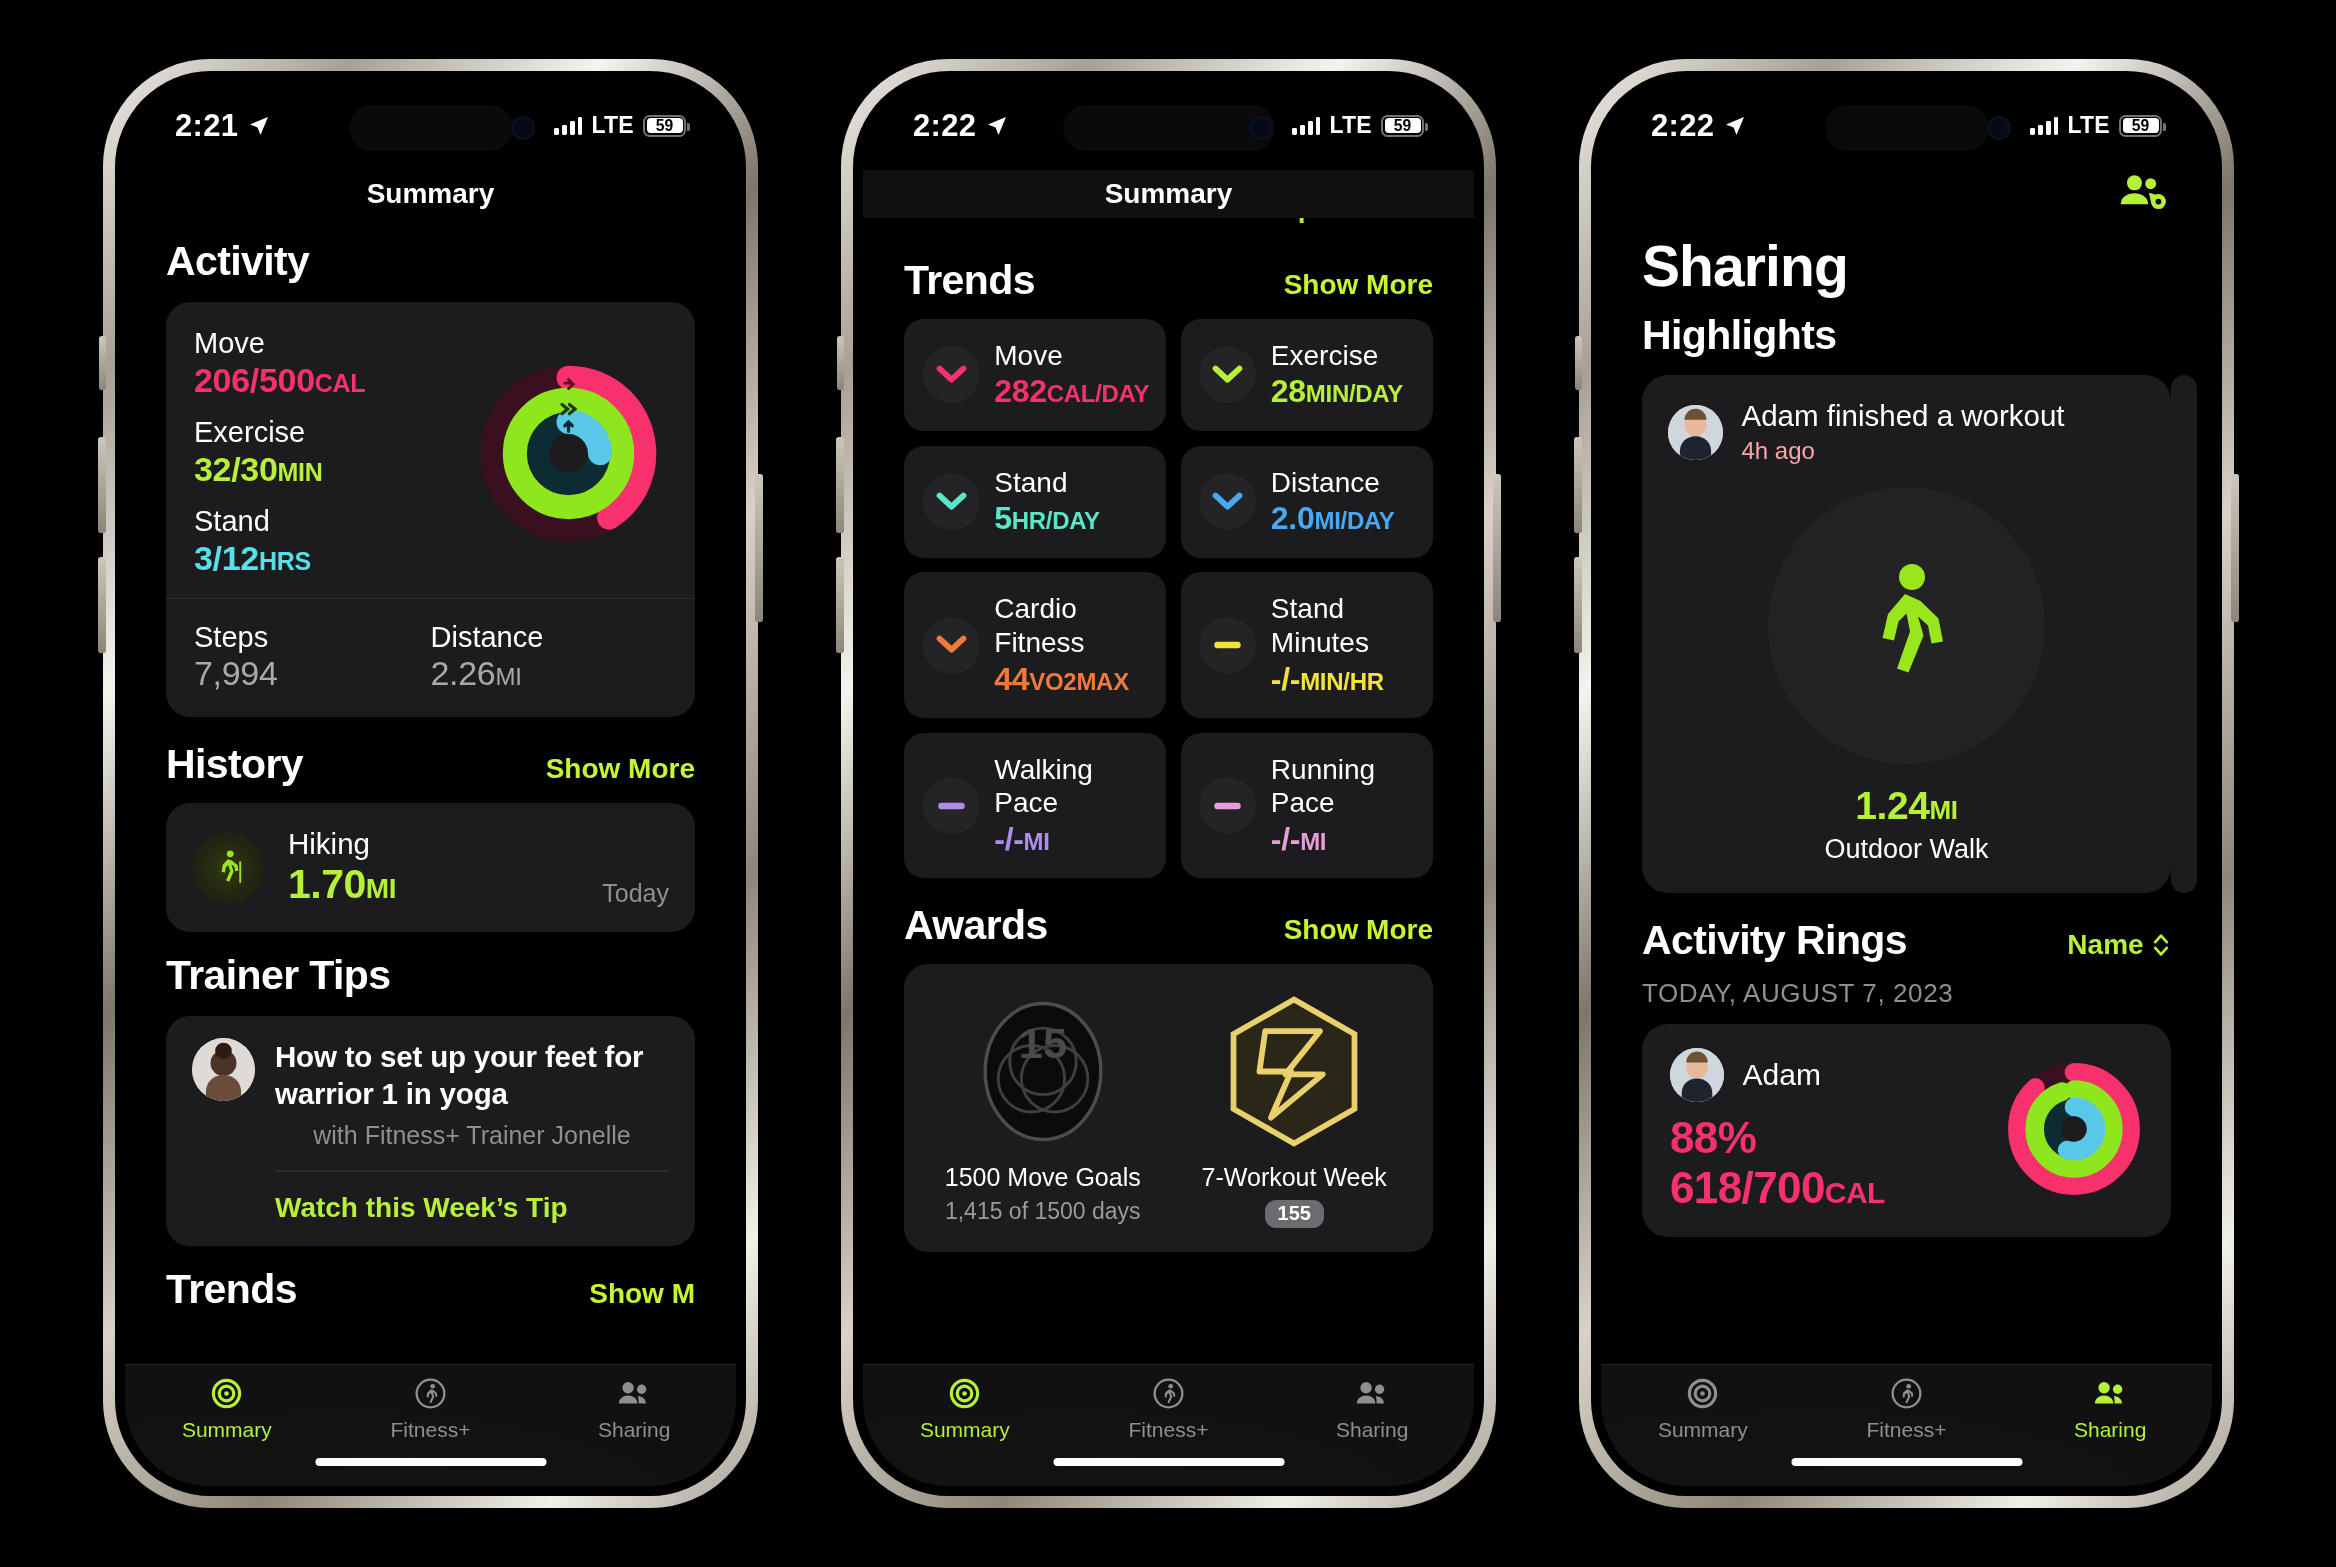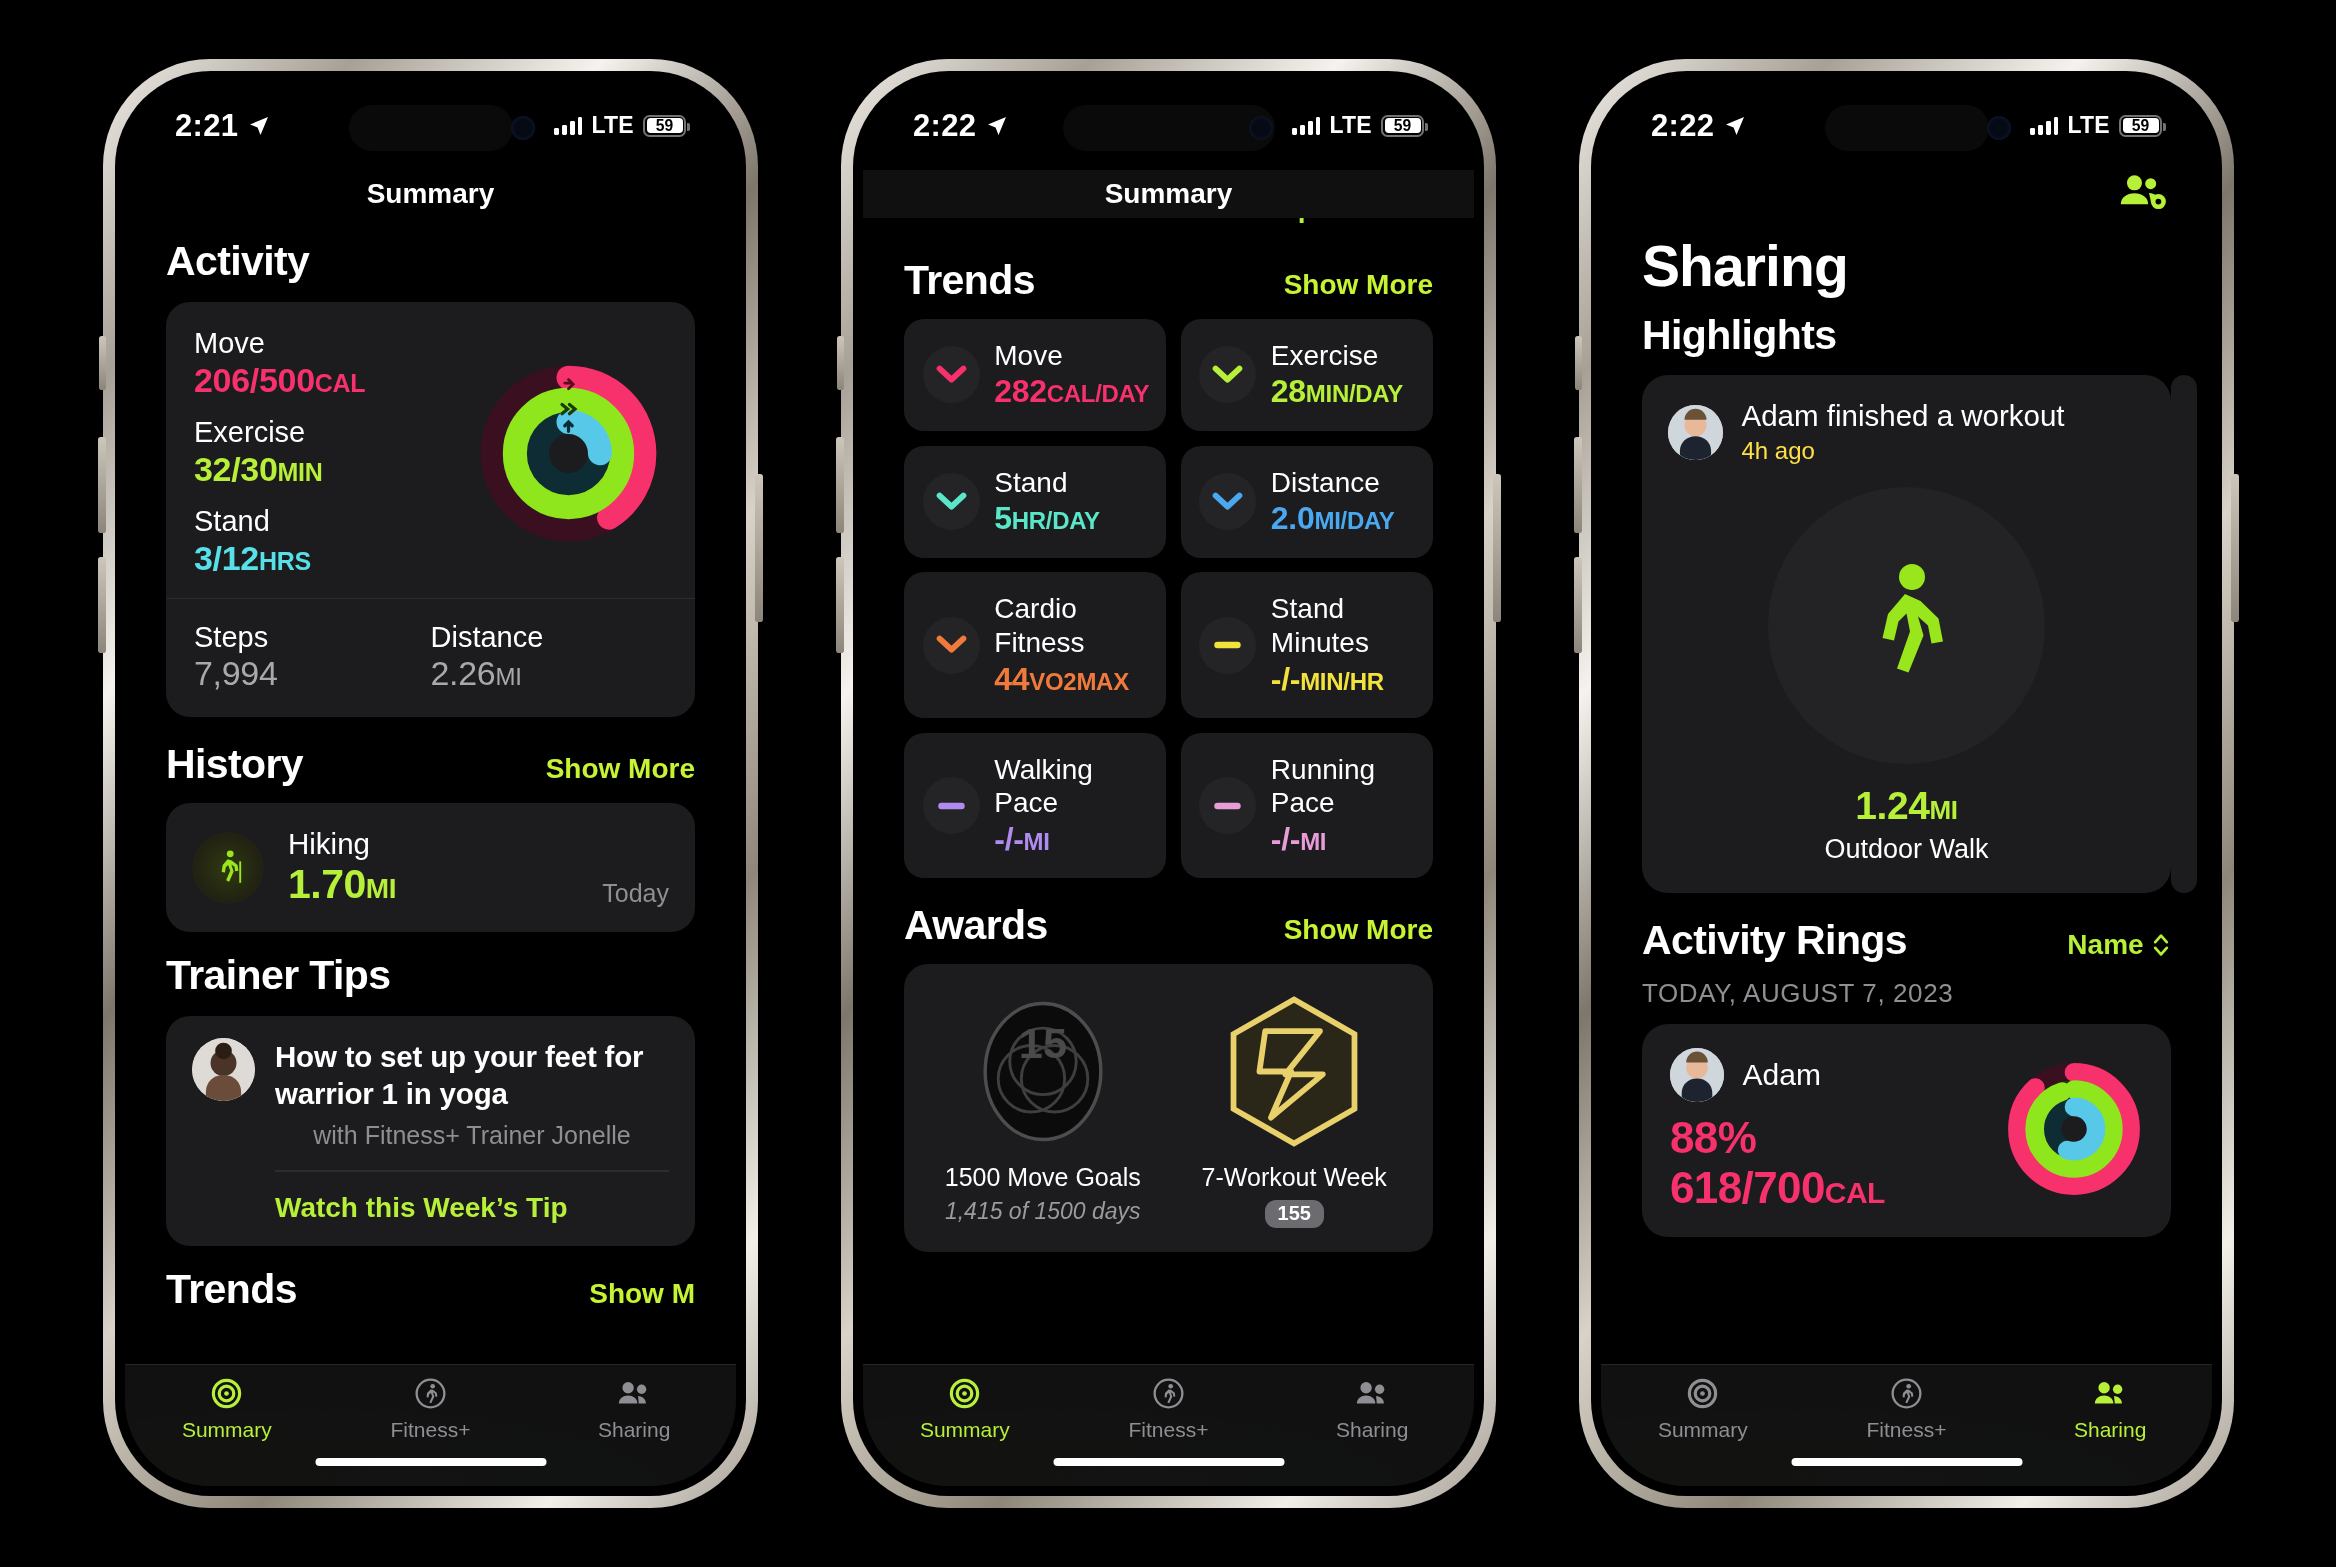--- a/index.html
+++ b/index.html
@@ -104,29 +104,29 @@
   .tcirc{ width:57px;height:57px;border-radius:50%;background:#242426;display:flex;align-items:center;justify-content:center;flex:0 0 auto;}
   .t-name{ font-size:28px; font-weight:500; line-height:1.2;}
   .t-val{ font-size:32px; font-weight:700; letter-spacing:-0.3px; line-height:1.2;}
   .t-val .u{ font-size:24px; font-weight:700; }
 
   
   .awards{ background:#1c1c1e; border-radius:24px; padding:26px 13px 24px; display:flex; }
   .award{ flex:1; text-align:center; }
   .aw-img{ height:162px; display:flex; align-items:center; justify-content:center; }
   .aw-name{ font-size:25px; font-weight:500; margin-top:11px; }
-  .aw-sub{ font-size:23px; color:#9a9a9f; margin-top:5.5px;font-style:italic; }
+  .aw-sub{ font-size:23px; color:#9a9a9f; margin-top:5.5px; }
   .aw-badge{ display:inline-block; margin-top:7.4px; background:#6b6b70; color:#fff; font-size:20px; font-weight:600; padding:2.8px 13px; border-radius:11px;}
 
   
   .highlight-card{ background:#1c1c1e; border-radius:26px; padding:24px 26px 28px; position:relative; }
   .hl-head{ display:flex; gap:18.5px; align-items:center; }
   .hl-av{ width:55px;height:55px;border-radius:50%;overflow:hidden;flex:0 0 auto;background:#ccc;position:relative;}
   .hl-title{ font-size:29.5px; font-weight:500; }
-  .hl-time{ font-size:24px; color:#fde047; margin-top:3.7px;}
+  .hl-time{ font-size:24px; color:#fca5a5; margin-top:3.7px;}
   .hl-body{ display:flex; flex-direction:column; align-items:center; margin-top:22px;}
   .hl-disc{ width:277px;height:277px;border-radius:50%;background:#232325;display:flex;align-items:center;justify-content:center;}
   .hl-dist{ font-size:39px; font-weight:700; color:#b6f038; margin-top:20px; letter-spacing:-0.4px;}
   .hl-dist .u{ font-size:26px; }
   .hl-type{ font-size:27px; color:#fff; margin-top:5.5px; }
   .peek{ position:absolute; right:-26px; top:0; bottom:0; width:26px; background:#1c1c1e; border-radius:13px; }
 
   .sort{ color:#b6f038; font-size:28px; font-weight:600; display:flex; align-items:center; gap:7.4px;}
   .daterow{ font-size:26px; color:#8e8e93; letter-spacing:0.6px; margin:9.2px 0 14.8px; }
   .friend-card{ background:#1c1c1e; border-radius:26px; padding:24px 28px; display:flex; align-items:center; }

